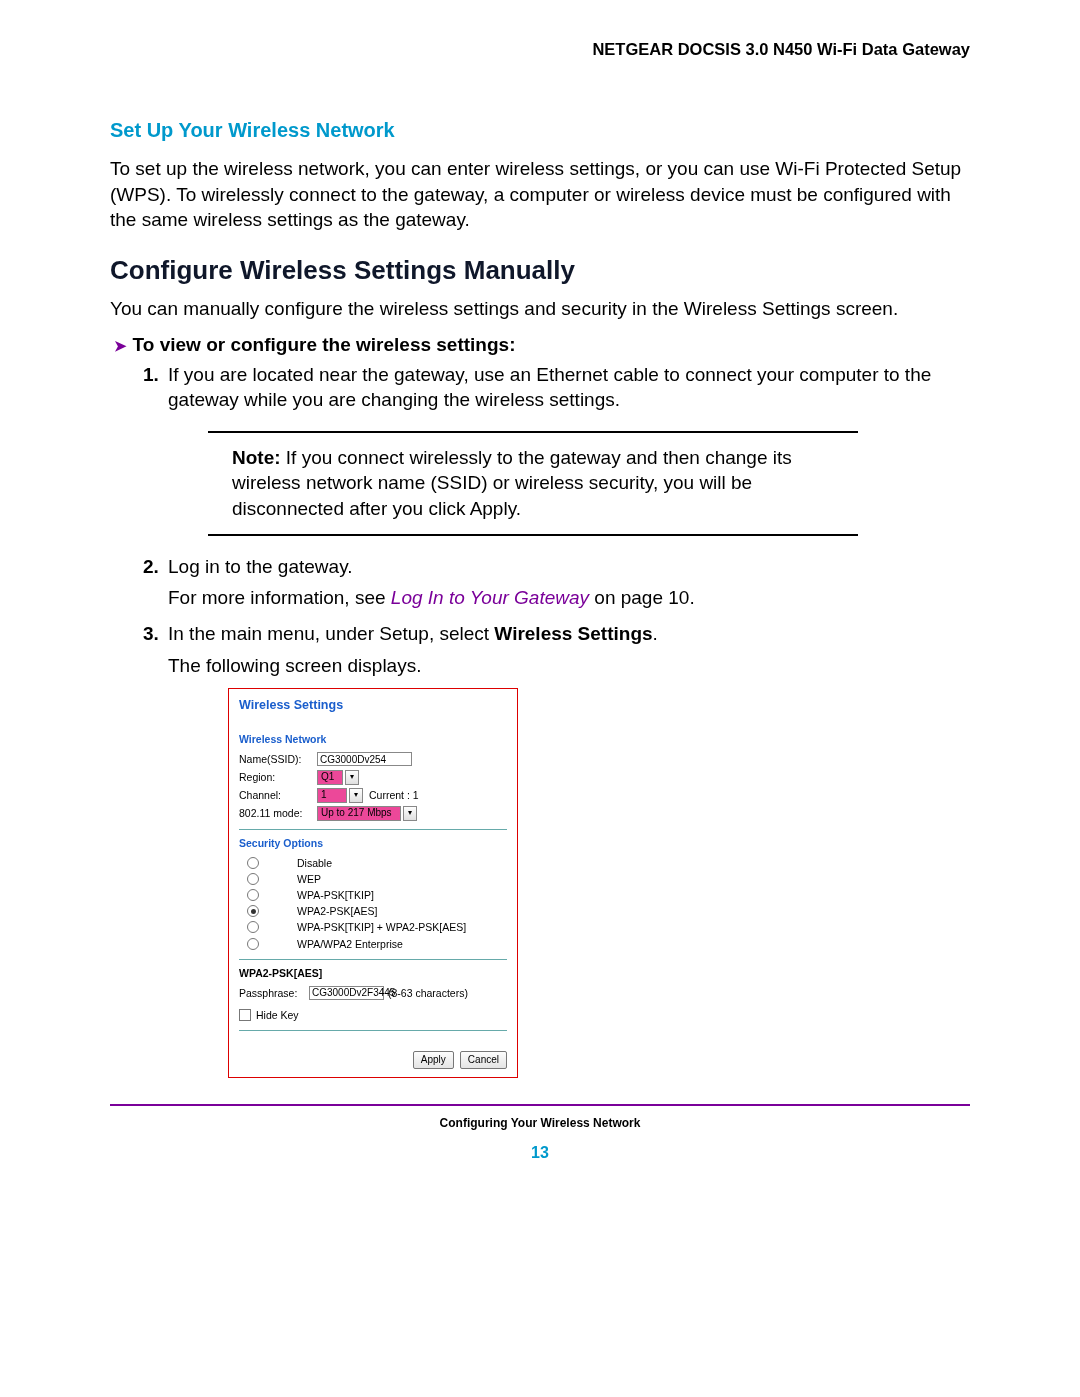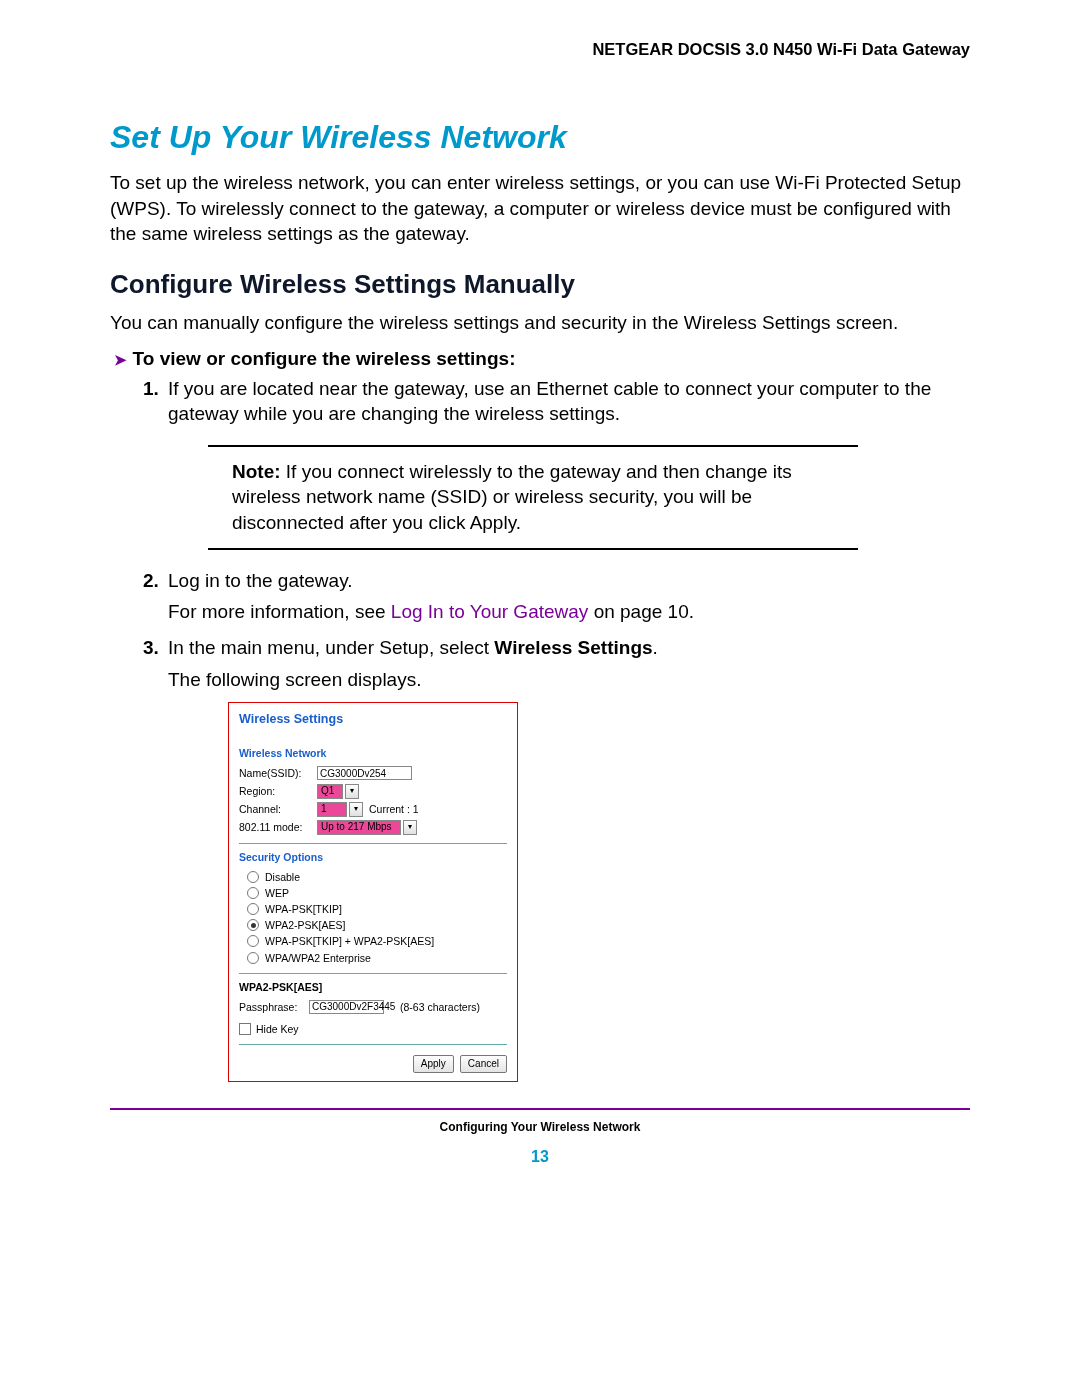--- a/index.html
+++ b/index.html
@@ -15,24 +15,23 @@
     box-sizing: border-box;
   }
   .header-title {
     text-align: right;
     font-weight: bold;
     font-size: 16.5px;
     margin-bottom: 60px;
   }
   h1.section-title {
     color: #0099cc;
-    font-size: 32px;
+    font-size: 20px;
     font-weight: bold;
     margin: 0 0 14px 0;
-    font-style: italic;
   }
   h2.subsection-title {
     color: #0f172a;
     font-size: 26px;
     font-weight: bold;
     margin: 22px 0 10px 0;
   }
   p.body {
     font-size: 19px;
     line-height: 1.35;
@@ -72,21 +71,21 @@
     height: 2px;
     background: #000;
     margin: 0;
   }
   .note-inner {
     padding: 12px 10px 12px 24px;
     font-size: 19px;
     line-height: 1.35;
   }
   .note-label { font-weight: bold; }
-  .link-purple { color: #7a0099; }
+  .link-purple { color: #7a0099; font-style: italic; }
   .bold { font-weight: bold; }
 
   
   .ui-shot {
     margin: 10px 0 10px 60px;
     width: 290px;
     border: 1px solid #d00;
     padding: 8px 10px 8px 10px;
     font-family: Arial, sans-serif;
     font-size: 11px;
@@ -146,20 +145,21 @@
     height: 1px;
     background: #6aa;
     margin: 8px 0 6px 0;
   }
   .radio-list { margin-left: 8px; }
   .radio-row {
     display: flex;
     align-items: center;
     margin: 2px 0;
     font-size: 10.5px;
+    gap: 32px;
   }
   .radio {
     width: 10px; height: 10px;
     border: 1px solid #777;
     border-radius: 50%;
     margin-right: 6px;
     display: inline-flex;
     align-items: center; justify-content: center;
     background: #fff;
   }
@@ -171,21 +171,21 @@
   }
   .checkbox {
     width: 10px; height: 10px;
     border: 1px solid #777;
     margin-right: 5px;
     background: #fff;
     display: inline-block;
   }
   .btn-row {
     text-align: right;
-    margin-top: 10px;
+    margin-top: 20px;
   }
   .ui-btn {
     border: 1px solid #777;
     background: linear-gradient(#fdfdfd,#e4e4e4);
     font-size: 10px;
     padding: 1px 7px;
     margin-left: 3px;
     border-radius: 2px;
     display: inline-block;
   }
@@ -303,21 +303,21 @@
               <span class="radio"></span>
               <span>WPA/WPA2 Enterprise</span>
             </div>
           </div>
 
         <div class="sep-line"></div>
         <div class="ui-section-label" style="color:#000">WPA2-PSK[AES]</div>
         <div class="ui-row">
           <span class="lbl" style="width:70px">Passphrase:</span>
           <span class="ui-input" style="width:75px">CG3000Dv2F3445</span>
-          <span style="margin-left:16px">(8-63 characters)</span>
+          <span style="margin-left:4px">(8-63 characters)</span>
         </div>
         <div class="ui-row" style="margin-top:8px">
           <span class="checkbox"></span>
           <span>Hide Key</span>
         </div>
         <div class="sep-line"></div>
         <div class="btn-row">
           <span class="ui-btn">Apply</span>
           <span class="ui-btn">Cancel</span>
         </div>

